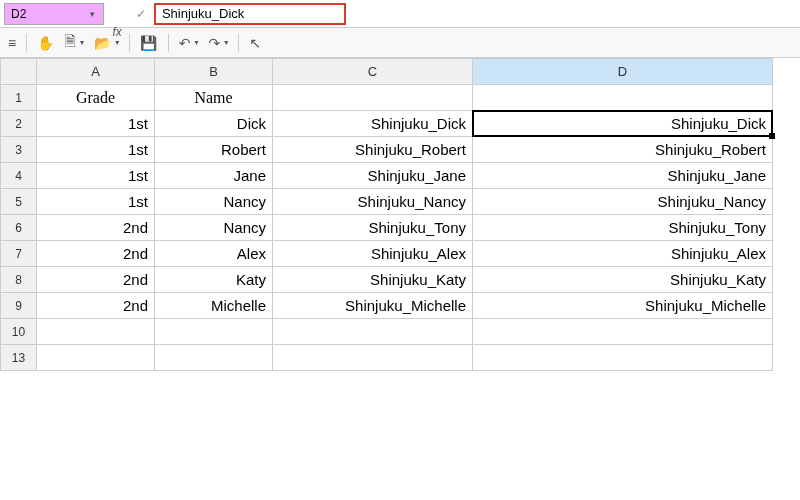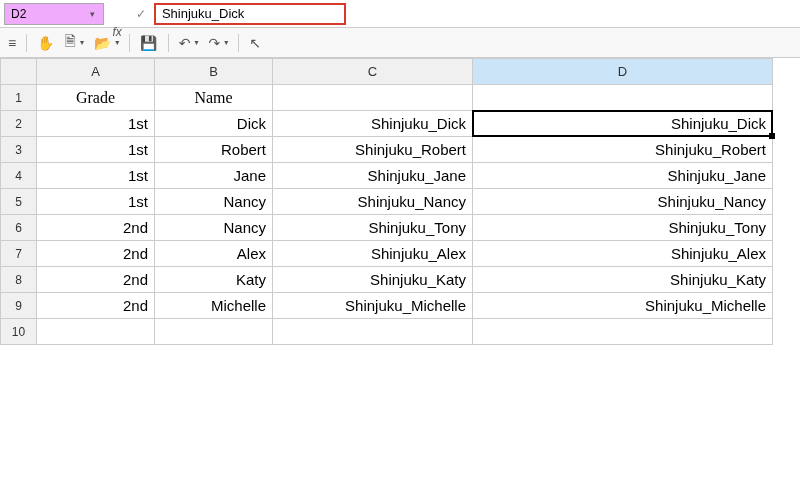--- a/index.html
+++ b/index.html
@@ -162,15 +162,22 @@
           <td class="cell col-C">Shinjuku_Michelle</td>
           <td class="cell col-D">Shinjuku_Michelle</td>
         </tr>
         <tr>
           <th class="row-header">10</th>
           <td class="cell col-A"></td>
           <td class="cell col-B"></td>
           <td class="cell col-C"></td>
           <td class="cell col-D"></td>
         </tr>
+        <tr>
+          <th class="row-header">13</th>
+          <td class="cell col-A"></td>
+          <td class="cell col-B"></td>
+          <td class="cell col-C"></td>
+          <td class="cell col-D"></td>
+        </tr>
       </tbody>
   </table>
 </div>
 
 </body></html>

